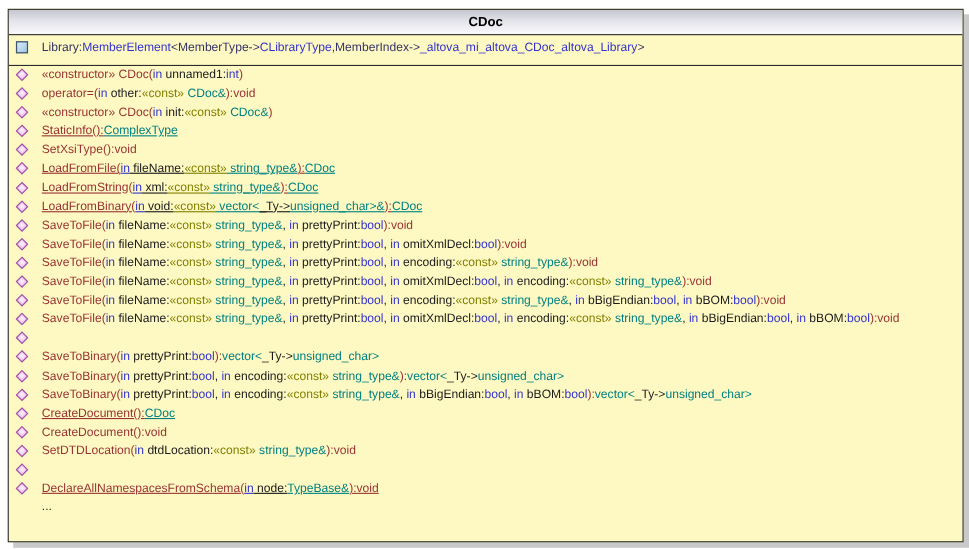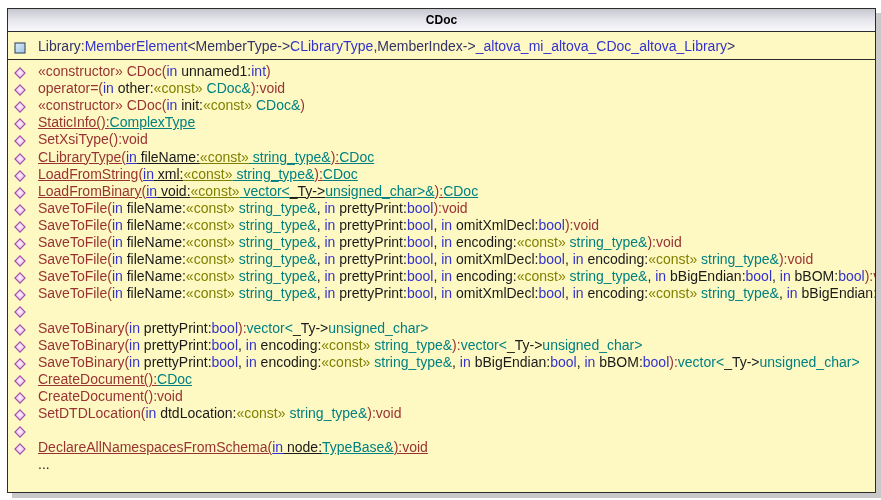--- a/index.html
+++ b/index.html
@@ -19,22 +19,22 @@
     font-size:12px;font-weight:bold;color:var(--header-text,#000);
     background:linear-gradient(180deg,#c6c6cf 0%,#e3e3ea 45%,#fafafc 100%);
     border-bottom:1px solid #2b2b2b;
   }
   .uml-attrs{
     height:27px;border-bottom:1px solid #2b2b2b;
     display:flex;flex-direction:column;justify-content:center;
   }
   .uml-ops{padding-top:2px;}
   .row{
-    display:flex;align-items:flex-end;height:17.1px;padding-left:6px;
-    font-size:14px;
+    display:flex;align-items:flex-start;height:17.1px;padding-left:6px;
+    font-size:11px;
   }
   .icon{
     width:12px;height:12px;margin-right:12px;flex:0 0 12px;
     display:inline-flex;align-items:center;justify-content:center;
   }
   .icon.hidden{visibility:hidden;}
   .txt{white-space:pre;}
   .u .tk{text-decoration:underline;}
   .tk-n{color:var(--operation-name);}
   .tk-k{color:var(--keyword);}
@@ -113,21 +113,21 @@
           </svg>
         </span>
         <span class="txt"><span class="tk tk-n">SetXsiType():void</span></span>
       </div>
       <div class="row u">
         <span class="icon">
           <svg width="12" height="12" viewBox="0 0 12 12">
             <polygon points="6,0.9 11.1,6 6,11.1 0.9,6" fill="url(#diaGrad)" stroke="#a050a8" stroke-width="1.1"></polygon>
           </svg>
         </span>
-        <span class="txt"><span class="tk tk-n">CLibraryType(</span><span class="tk tk-k">in</span><span class="tk tk-p"> fileName:</span><span class="tk tk-c">«const»</span><span class="tk tk-t"> string_type&amp;</span><span class="tk tk-n">):</span><span class="tk tk-t">CDoc</span></span>
+        <span class="txt"><span class="tk tk-n">LoadFromFile(</span><span class="tk tk-k">in</span><span class="tk tk-p"> fileName:</span><span class="tk tk-c">«const»</span><span class="tk tk-t"> string_type&amp;</span><span class="tk tk-n">):</span><span class="tk tk-t">CDoc</span></span>
       </div>
       <div class="row u">
         <span class="icon">
           <svg width="12" height="12" viewBox="0 0 12 12">
             <polygon points="6,0.9 11.1,6 6,11.1 0.9,6" fill="url(#diaGrad)" stroke="#a050a8" stroke-width="1.1"></polygon>
           </svg>
         </span>
         <span class="txt"><span class="tk tk-n">LoadFromString(</span><span class="tk tk-k">in</span><span class="tk tk-p"> xml:</span><span class="tk tk-c">«const»</span><span class="tk tk-t"> string_type&amp;</span><span class="tk tk-n">):</span><span class="tk tk-t">CDoc</span></span>
       </div>
       <div class="row u">

